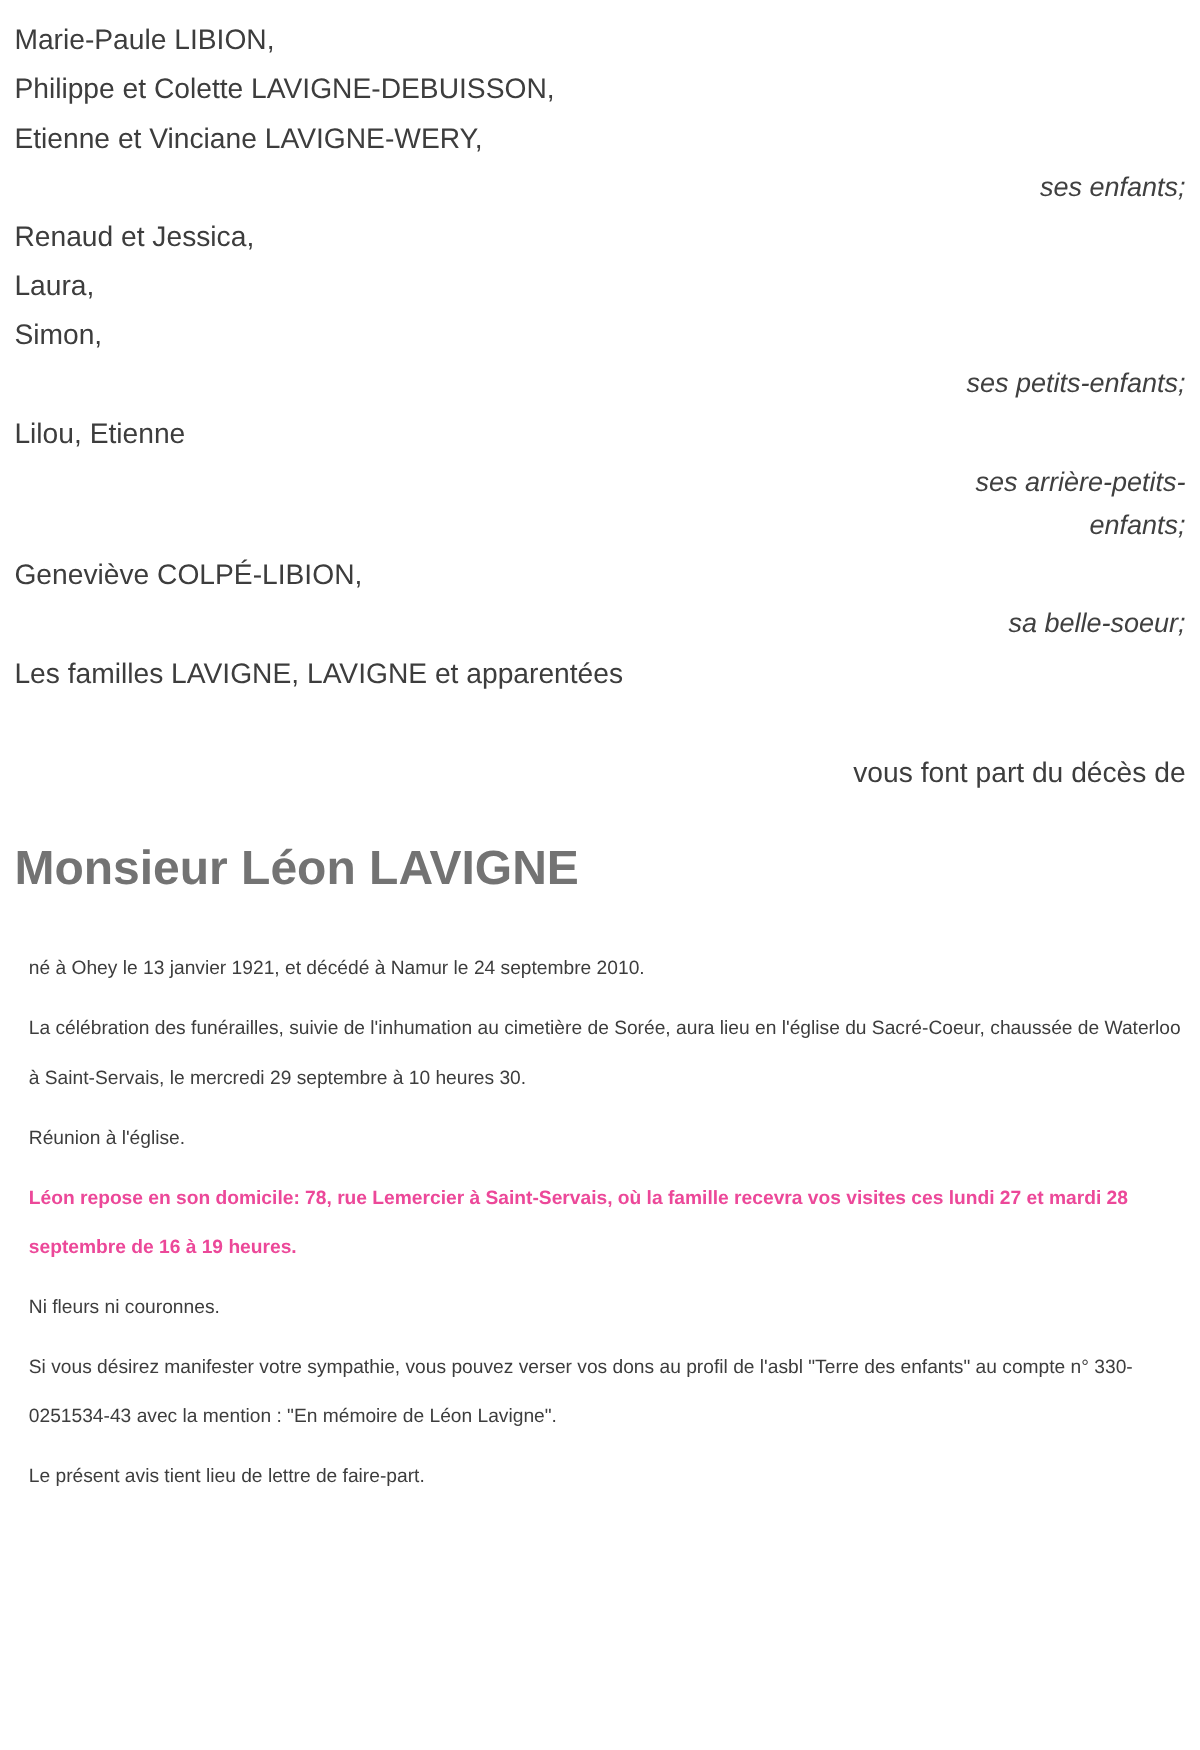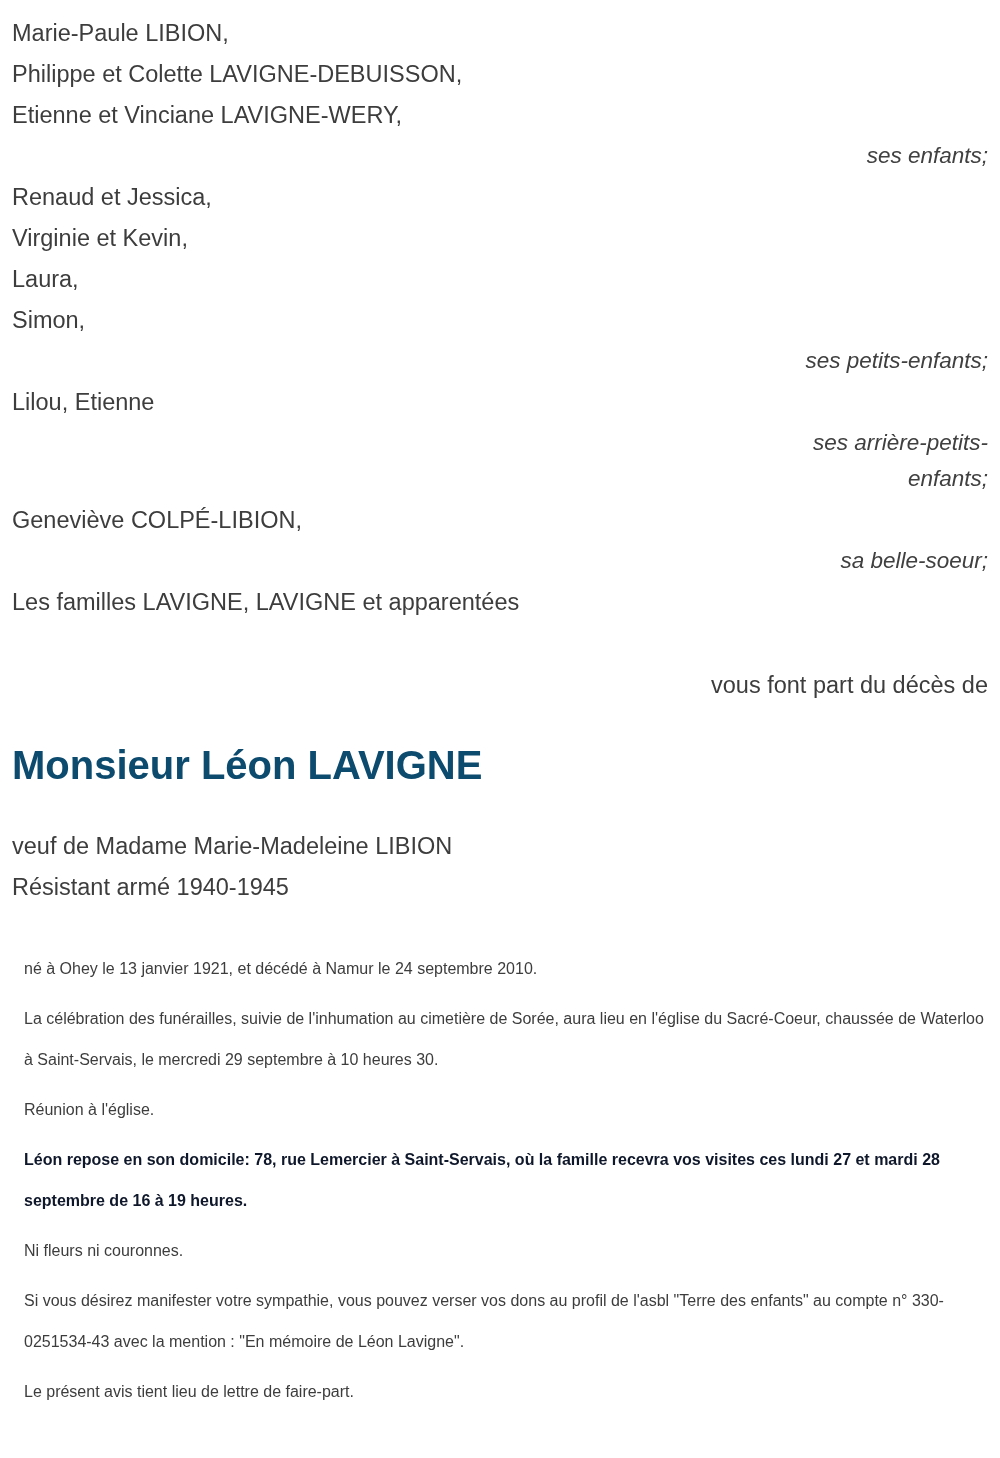--- a/index.html
+++ b/index.html
@@ -23,65 +23,60 @@
     color: #404040;
   }
   .label-wrap { margin-left: auto; max-width: 222px; }
 
   .intro { margin-top: 42px; text-align: right; }
 
   h1.deceased {
     font-size: 40px;
     line-height: 46px;
     font-weight: 700;
-    color: #0c4a6e;
+    color: #737373;
     margin: 36px 0 38px 0;
     letter-spacing: 0;
   }
 
   .block-gap { margin-top: 40px; }
 
   .para { font-size: 16px; line-height: 41px; margin: 0 0 9px 12px; }
-  .para.bold { font-weight: 700; color: #0f172a; }
+  .para.bold { font-weight: 700; color: #ec4899; }
   .para.last { margin-bottom: 0; }
 </style>
 </head>
 <body>
 
 <div class="page">
 
   <section>
     <p class="line">Marie-Paule LIBION,</p>
     <p class="line">Philippe et Colette LAVIGNE-DEBUISSON,</p>
     <p class="line">Etienne et Vinciane LAVIGNE-WERY,</p>
     <p class="label">ses enfants;</p>
 
     <p class="line">Renaud et Jessica,</p>
-    <p class="line">Virginie et Kevin,</p>
     <p class="line">Laura,</p>
     <p class="line">Simon,</p>
     <p class="label">ses petits-enfants;</p>
 
     <p class="line">Lilou, Etienne</p>
     <p class="label label-wrap">ses arrière-petits-enfants;</p>
 
     <p class="line">Geneviève COLPÉ-LIBION,</p>
     <p class="label">sa belle-soeur;</p>
 
     <p class="line">Les familles LAVIGNE, LAVIGNE et apparentées</p>
   </section>
 
   <p class="line intro">vous font part du décès de</p>
 
   <h1 class="deceased">Monsieur Léon LAVIGNE</h1>
 
-  <section>
-    <p class="line">veuf de Madame Marie-Madeleine LIBION</p>
-    <p class="line">Résistant armé 1940-1945</p>
-  </section>
 
   <section class="block-gap">
     <p class="para">né à Ohey le 13 janvier 1921, et décédé à Namur le 24 septembre 2010.</p>
     <p class="para">La célébration des funérailles, suivie de l'inhumation au cimetière de Sorée, aura lieu en l'église du Sacré-Coeur, chaussée de Waterloo à Saint-Servais, le mercredi 29 septembre à 10 heures 30.</p>
     <p class="para">Réunion à l'église.</p>
     <p class="para bold">Léon repose en son domicile: 78, rue Lemercier à Saint-Servais, où la famille recevra vos visites ces lundi 27 et mardi 28 septembre de 16 à 19 heures.</p>
     <p class="para">Ni fleurs ni couronnes.</p>
     <p class="para">Si vous désirez manifester votre sympathie, vous pouvez verser vos dons au profil de l'asbl "Terre des enfants" au compte n° 330-0251534-43 avec la mention : "En mémoire de Léon Lavigne".</p>
     <p class="para last">Le présent avis tient lieu de lettre de faire-part.</p>
   </section>

